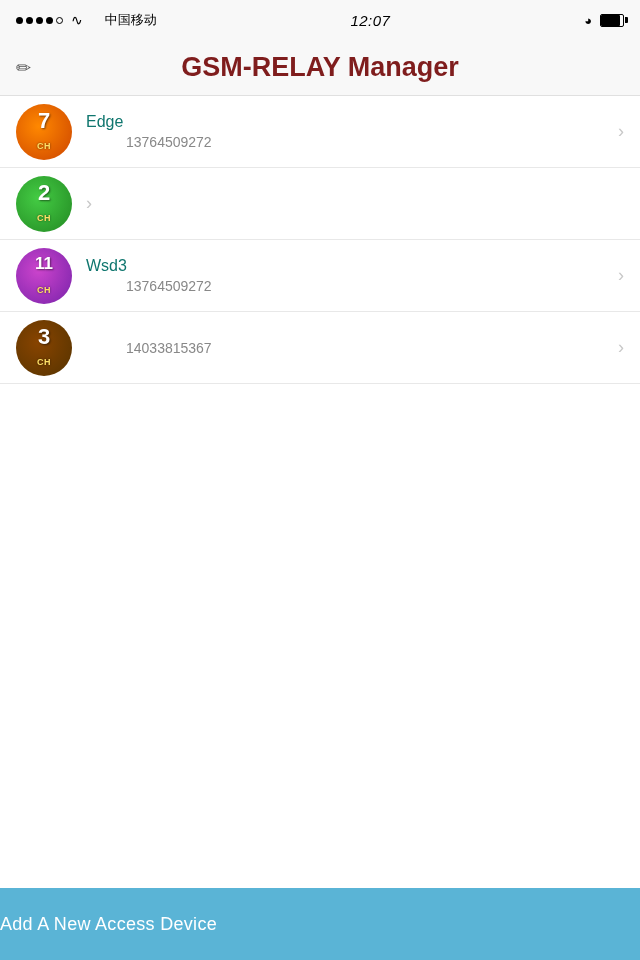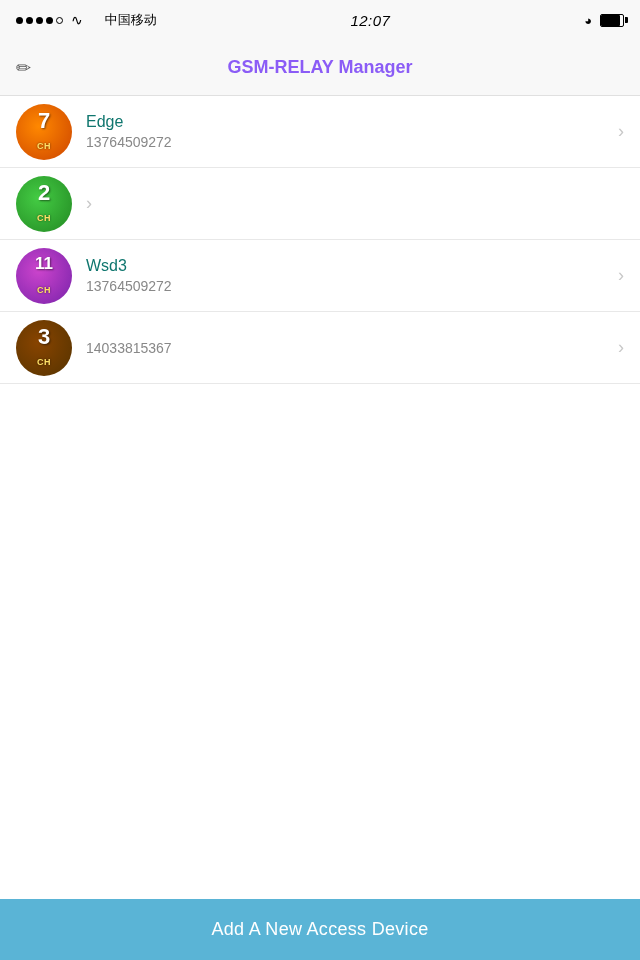--- a/index.html
+++ b/index.html
@@ -68,23 +68,23 @@
     .nav-bar {
       height: 56px;
       background: #f8f8f8;
       border-bottom: 1px solid #e0e0e0;
       display: flex;
       align-items: center;
       justify-content: center;
       position: relative;
     }
     .nav-title {
-      font-size: 18px;
+      font-size: 27px;
       font-weight: 600;
-      color: #8b5cf6;
+      color: #7f1d1d;
     }
     .nav-edit-btn {
       position: absolute;
       left: 16px;
       cursor: pointer;
       font-size: 18px;
       color: #555;
     }
 
     
@@ -158,38 +158,39 @@
     }
     .item-name {
       font-size: 16px;
       font-weight: 500;
       color: #0f766e;
       margin-bottom: 3px;
     }
     .item-phone {
       font-size: 14px;
       color: #888;
+      margin-left: 40px;
     }
     .chevron {
       color: #c8c8c8;
       font-size: 18px;
       font-weight: 300;
     }
 
     
     .bottom-btn {
       position: absolute;
       bottom: 0;
       left: 0;
       right: 8px;
-      height: 61px;
+      height: 72px;
       background: #5ab4d6;
       display: flex;
       align-items: center;
-      justify-content: center;
+      justify-content: flex-start;
       cursor: pointer;
       border: none;
       width: 100%;
     }
     .bottom-btn-label {
       font-size: 18px;
       color: #fff;
       font-weight: 400;
       letter-spacing: 0.3px;
     }

